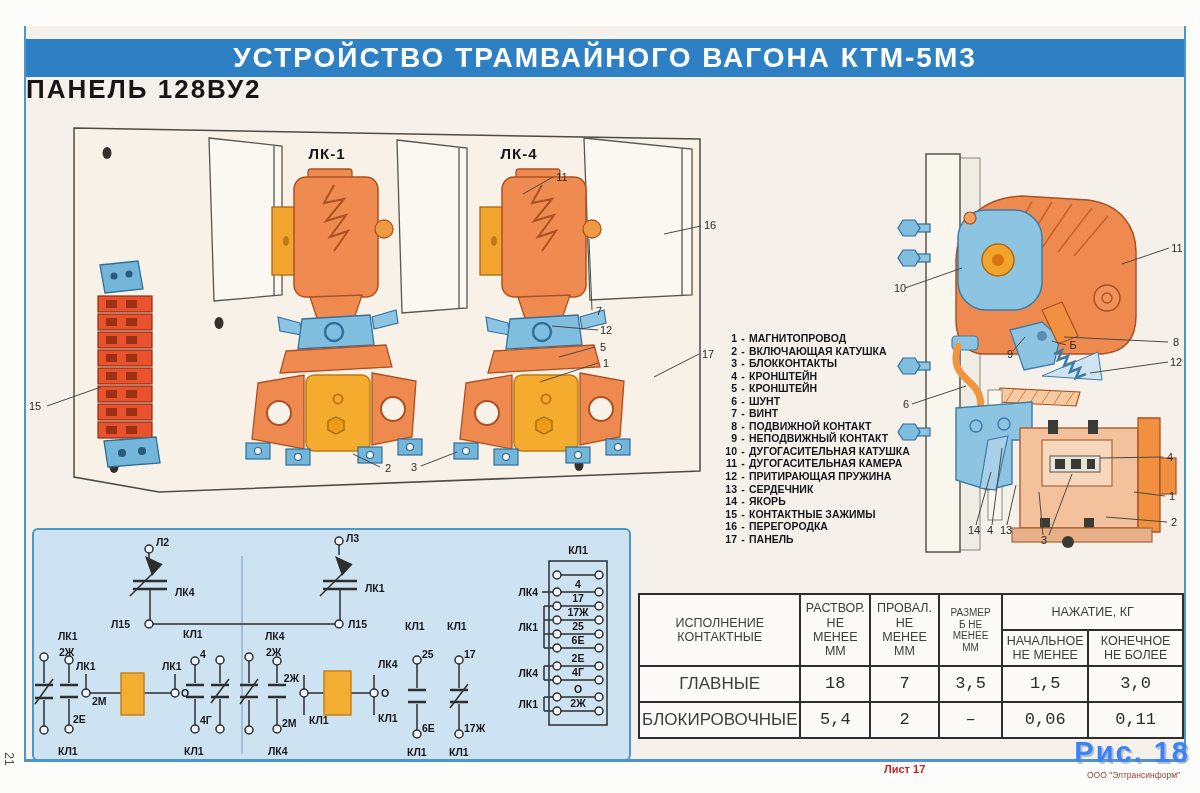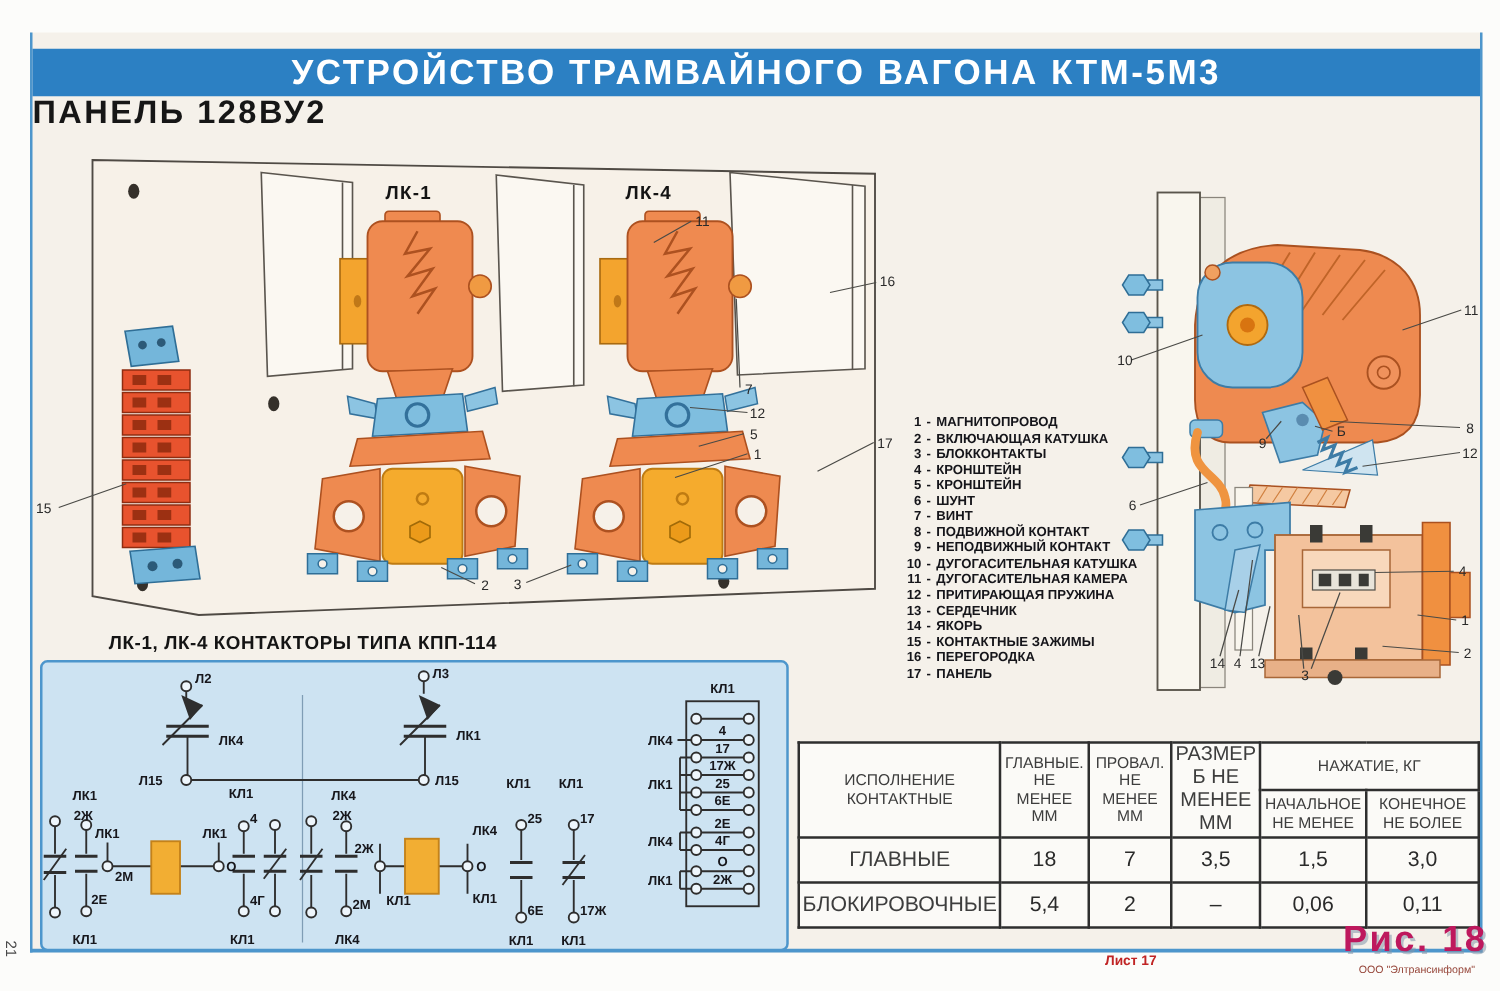--- a/index.html
+++ b/index.html
@@ -21,46 +21,45 @@
   #panel-svg{left:-4px;top:89px;}
   #contactor-svg{left:866px;top:114px;}
   #circuit-svg{left:6px;top:502px;background:#cde3f2;border:2px solid #4d96cc;border-radius:6px;}
   #legend-list{position:absolute;left:691px;top:306px;width:250px;}
   .leg-row{display:flex;font-size:10.5px;font-weight:bold;color:#15151a;line-height:12.55px;white-space:nowrap;}
   .leg-num{width:20px;text-align:right;}
   .leg-dash{width:12px;text-align:center;}
   .spec-table{position:absolute;left:612px;top:567px;border-collapse:collapse;background:#fbfaf7;}
   .spec-table td{border:2px solid #2e2e2e;text-align:center;vertical-align:middle;
                  color:#3d3d3d;font-size:12.5px;padding:0 2px;white-space:pre-line;line-height:1.15;}
-  .spec-table td.small{font-size:16px;}
+  .spec-table td.small{font-size:10px;}
   .spec-table td.rname{font-size:17px;}
-  .spec-table td.rval{font-size:17px;color:#2a2a2a;}
+  .spec-table td.rval{font-size:17px;color:#2a2a2a;font-family:Liberation Mono, monospace;}
   .fig-label{position:absolute;left:1040px;top:736px;width:150px;text-align:right;
-             font-size:29px;font-weight:bold;color:#be185d;letter-spacing:2px;
+             font-size:29px;font-weight:bold;color:#3b82f6;letter-spacing:2px;
              text-shadow:2px 2px 0 rgba(130,150,170,.55);}
   .list-label{position:absolute;left:884px;top:763px;font-size:11px;font-weight:bold;color:#c02424;}
   .publisher{position:absolute;left:1040px;top:770px;width:140px;text-align:right;
              font-size:8.5px;color:#96463a;}
   .sheet-num{position:absolute;left:2px;top:752px;font-size:12px;color:#4a4a4a;
              transform:rotate(90deg);transform-origin:center;}
   text{font-family:"Liberation Sans",sans-serif;}
   .clab{font-size:10.5px;font-weight:bold;fill:#17171c;}
   .callout{font-size:11px;fill:#2a2a2a;}
   .biglab{font-size:15px;font-weight:bold;fill:#141414;letter-spacing:1px;}
 </style>
 </head>
 <body>
 
 <div class="sheet">
 
   <div class="title-band">
     <span>УСТРОЙСТВО ТРАМВАЙНОГО ВАГОНА КТМ-5М3</span>
   </div>
   <div class="subtitle">ПАНЕЛЬ 128ВУ2</div>
-  <div class="circuit-title">ЛК-1, ЛК-4 КОНТАКТОРЫ ТИПА КПП-114</div>
 
   <svg id="panel-svg" width="700" height="400" viewBox="0 0 700 400">
 
     <polygon points="52,13 678,24 678,356 137,377 52,362" fill="#f7f1e8" stroke="#4f4a44" stroke-width="1.5"></polygon>
     <g fill="#35302a">
       <ellipse cx="85" cy="38" rx="4.5" ry="6"></ellipse>
       <ellipse cx="197" cy="208" rx="4.5" ry="6"></ellipse>
       <ellipse cx="92" cy="352" rx="4.5" ry="6"></ellipse>
       <ellipse cx="557" cy="350" rx="4.5" ry="6"></ellipse>
     </g>
@@ -461,21 +460,21 @@
         <col style="width:71px">
         <col style="width:71px">
       <col style="width:68px">
         <col style="width:87px">
         <col style="width:100px">
     </colgroup>
     <tbody id="spec-head">
       <tr style="height:36px">
         <td rowspan="2">ИСПОЛНЕНИЕ
 КОНТАКТНЫЕ</td>
-        <td rowspan="2">ГЛАВНЫЕ.
+        <td rowspan="2">РАСТВОР.
 НЕ МЕНЕЕ
 ММ</td>
         <td rowspan="2">ПРОВАЛ.
 НЕ МЕНЕЕ
 ММ</td>
         <td rowspan="2" class="small">РАЗМЕР
 Б НЕ МЕНЕЕ
 ММ</td>
         <td colspan="2">НАЖАТИЕ, КГ</td>
       </tr>

